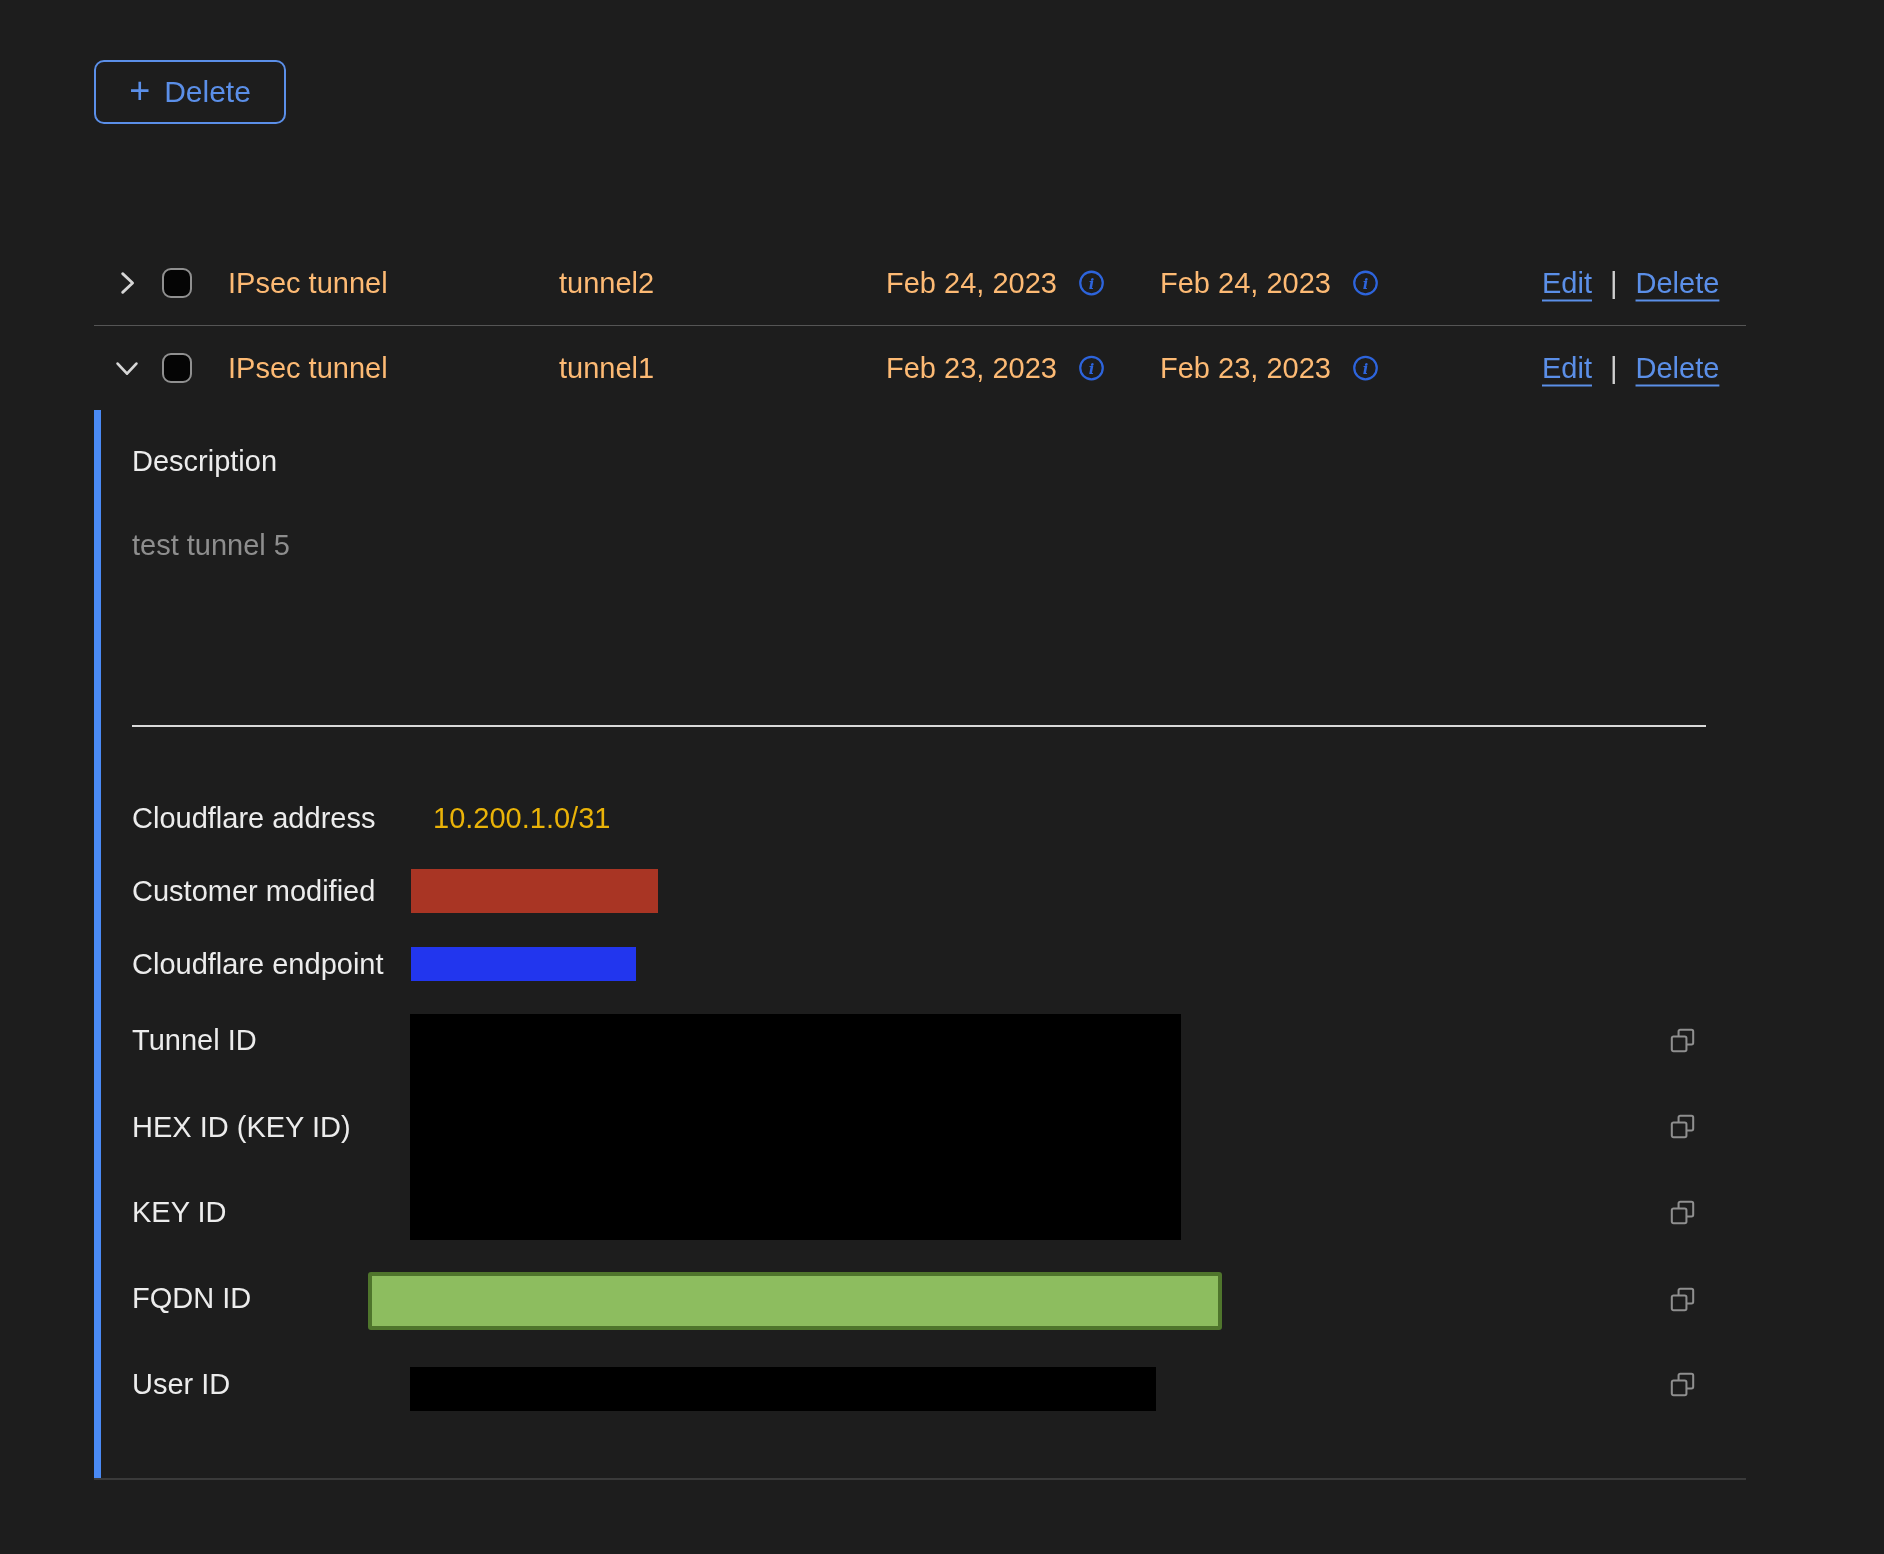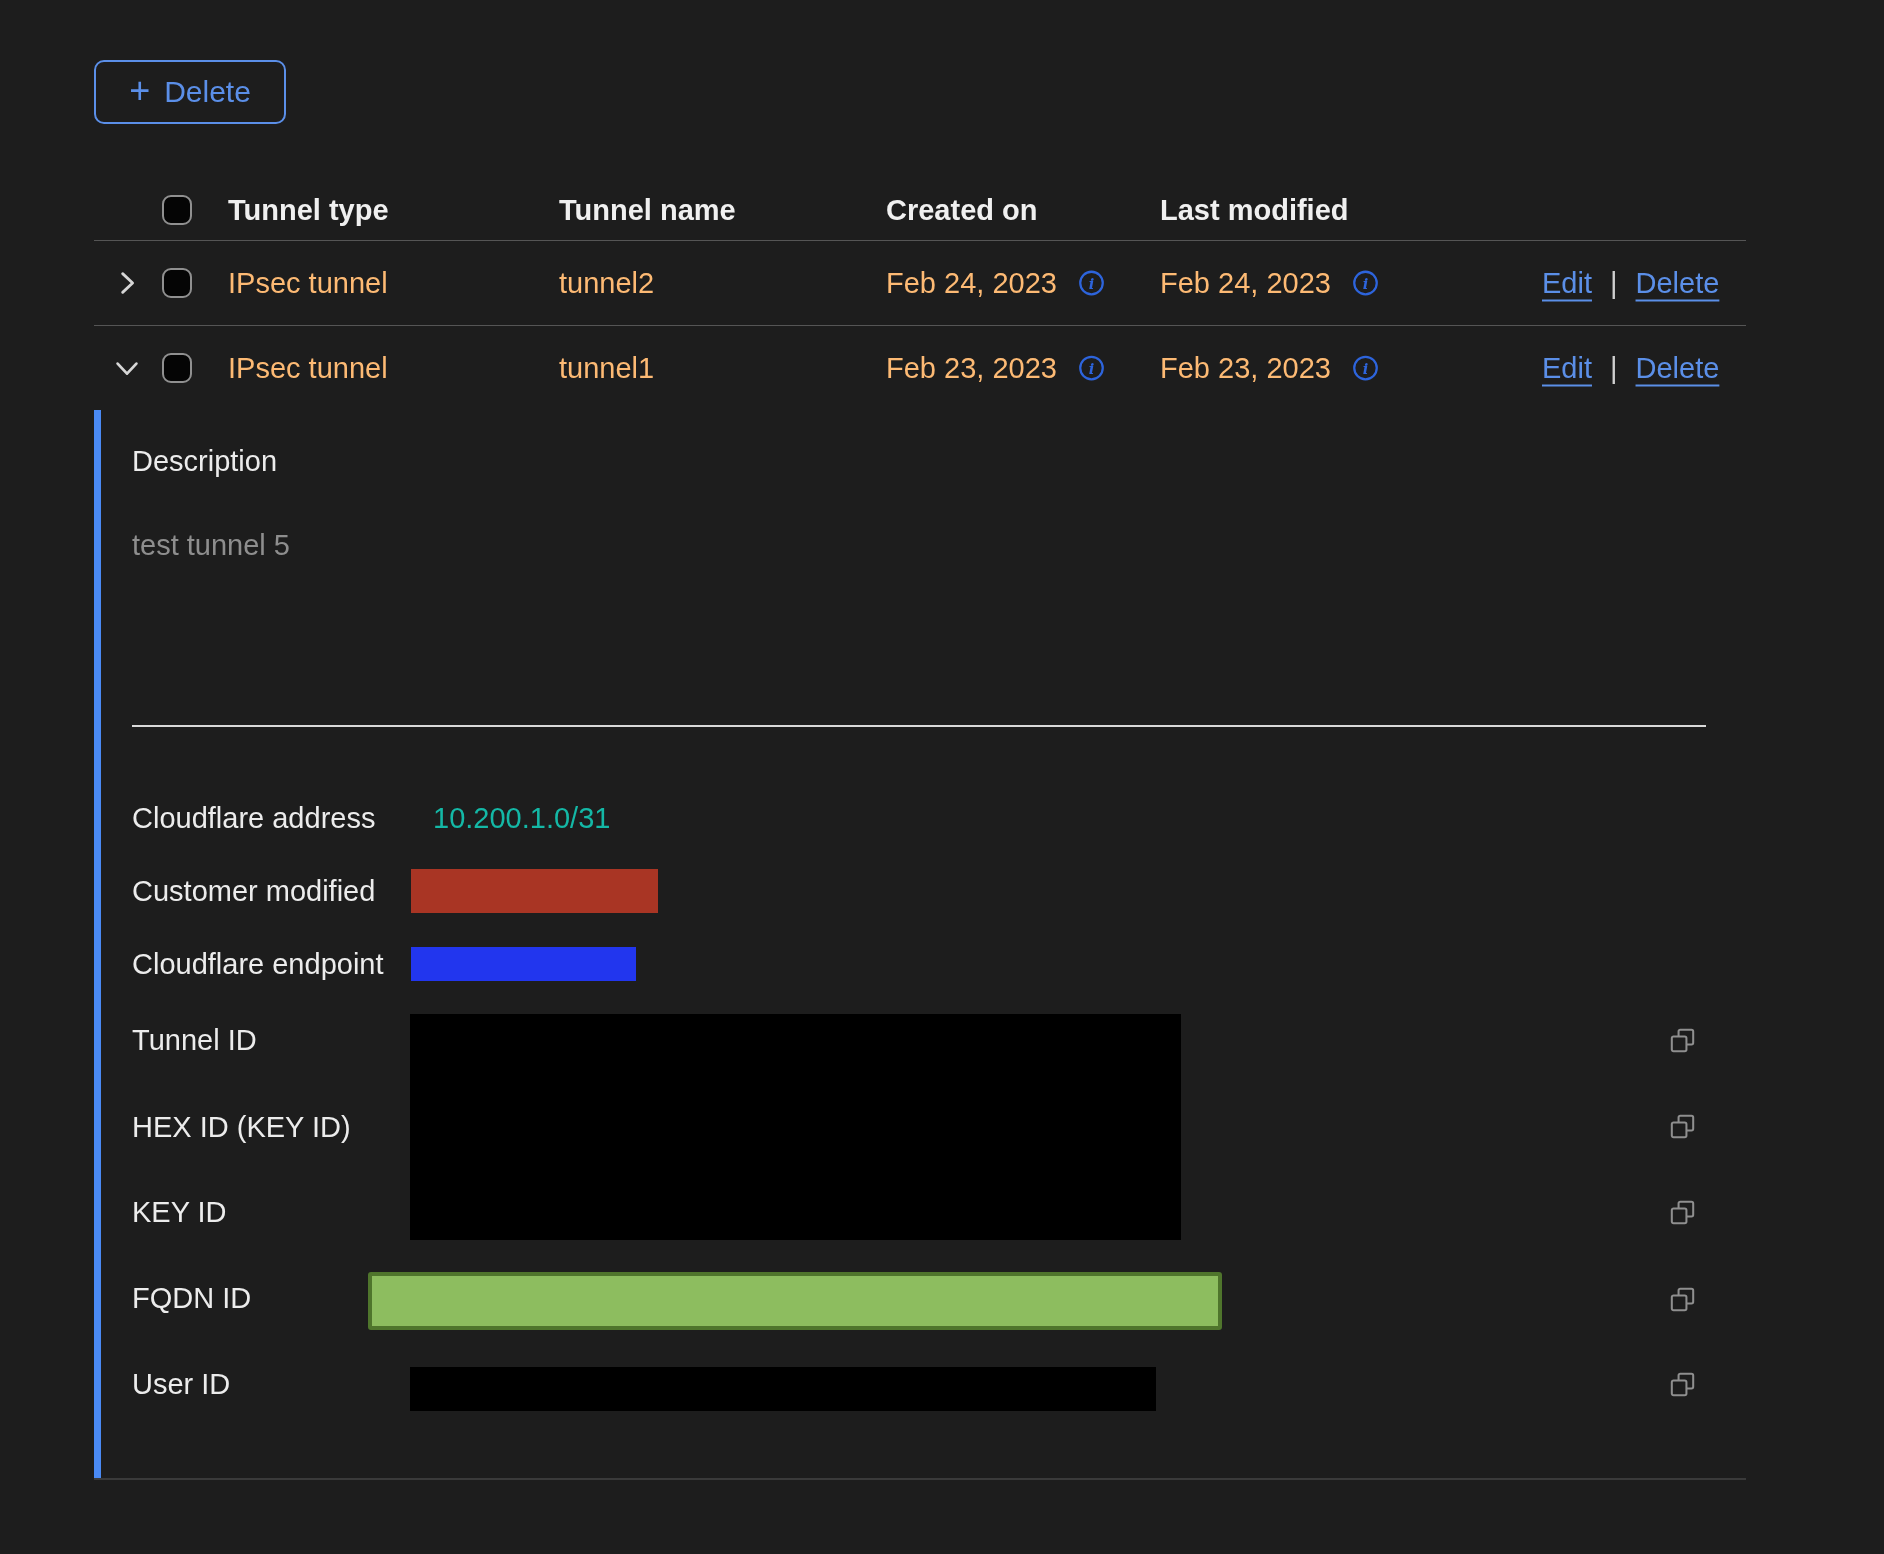--- a/index.html
+++ b/index.html
@@ -37,48 +37,41 @@
   }
   .chevron{position:absolute;left:16px;top:50%;transform:translateY(-50%);width:34px;height:34px;cursor:pointer;display:flex;align-items:center;justify-content:center;}
   .infoicon{position:absolute;top:50%;transform:translateY(-50%);width:27px;height:27px;}
   .actions{position:absolute;left:1448px;top:50%;transform:translateY(-50%);display:flex;align-items:center;gap:18px;font-size:29px;}
   .link{color:var(--accent);text-decoration:underline;text-underline-offset:7px;text-decoration-thickness:2px;cursor:pointer;}
   .pipe{color:#cfcfcf;}
 
   .panel{position:absolute;left:94px;top:410px;width:1652px;height:1068px;border-bottom:2px solid var(--divider-bottom);}
   .bluebar{position:absolute;left:0;top:0;width:7px;height:1068px;background:var(--bar);}
   .plabel{position:absolute;left:38px;font-size:29px;color:var(--text);white-space:nowrap;line-height:32px;}
-  .pvalue{position:absolute;font-size:29px;color:#14b8a6;white-space:nowrap;line-height:32px;}
+  .pvalue{position:absolute;font-size:29px;color:#eab308;white-space:nowrap;line-height:32px;}
   .descval{color:var(--muted);}
   .hr{position:absolute;left:38px;top:315px;width:1574px;height:2px;background:var(--divider-light);}
   .redaction{position:absolute;}
   .r-red{left:317px;top:459px;width:247px;height:44px;background:var(--red-block);}
   .r-blue{left:317px;top:537px;width:225px;height:34px;background:var(--blue-block);}
   .r-black-big{left:316px;top:604px;width:771px;height:226px;background:var(--black-block);}
   .r-green{left:274px;top:862px;width:854px;height:58px;background:var(--green-block);border:4px solid var(--green-border);box-sizing:border-box;border-radius:3px;}
   .r-black-user{left:316px;top:957px;width:746px;height:44px;background:var(--black-block);}
   .copyicon{position:absolute;left:1575px;width:27px;height:27px;cursor:pointer;}
 </style>
 </head>
 <body>
 
 <div class="screen">
 
   <button class="btn create">
     <span class="plus">+</span>
     <span>Delete</span>
   </button>
 
-  <div class="thead">
-    <span class="checkbox"></span>
-    <span class="cell hcell" style="left:134px">Tunnel type</span>
-    <span class="cell hcell" style="left:465px">Tunnel name</span>
-    <span class="cell hcell" style="left:792px">Created on</span>
-    <span class="cell hcell" style="left:1066px">Last modified</span>
-  </div>
 
   <div class="trow row1">
     <span class="chevron">
       <svg width="30" height="30" viewBox="0 0 24 24">
           <path d="M8.5 4.5l8 7.5-8 7.5" fill="none" stroke="#d6d6d6" stroke-width="2.2" stroke-linecap="round" stroke-linejoin="round"></path>
         </svg>
     </span>
     <span class="checkbox"></span>
     <span class="cell" style="left:134px">IPsec tunnel</span>
     <span class="cell" style="left:465px">tunnel2</span>

